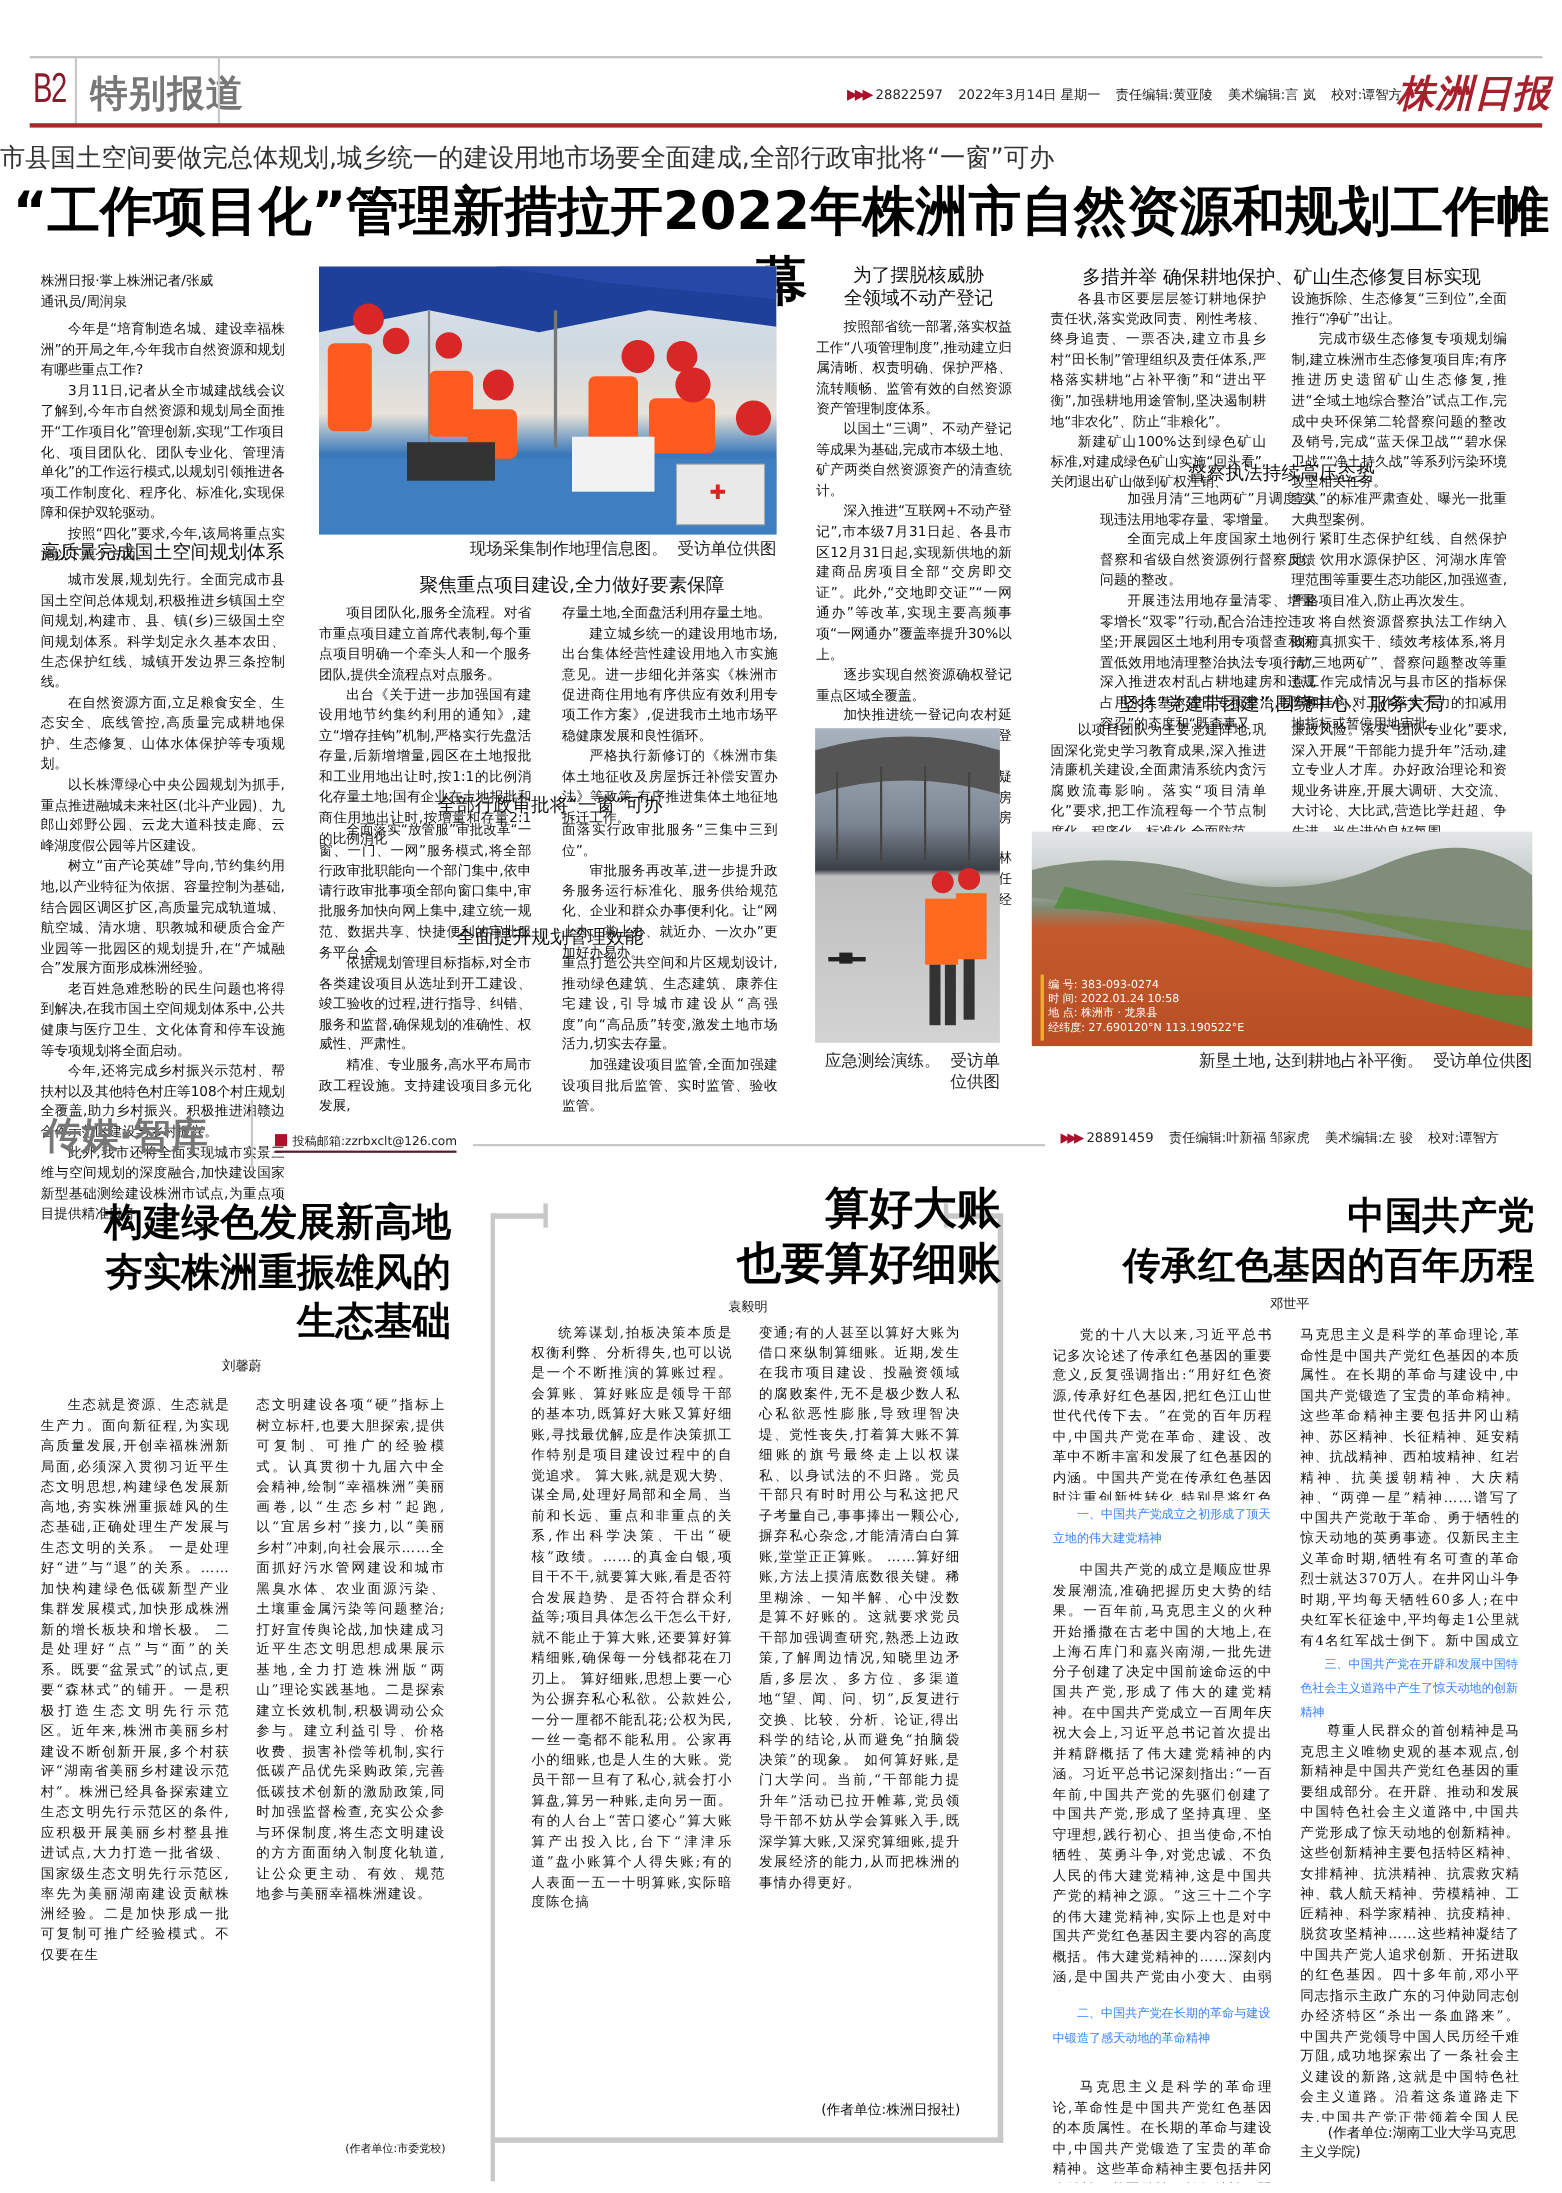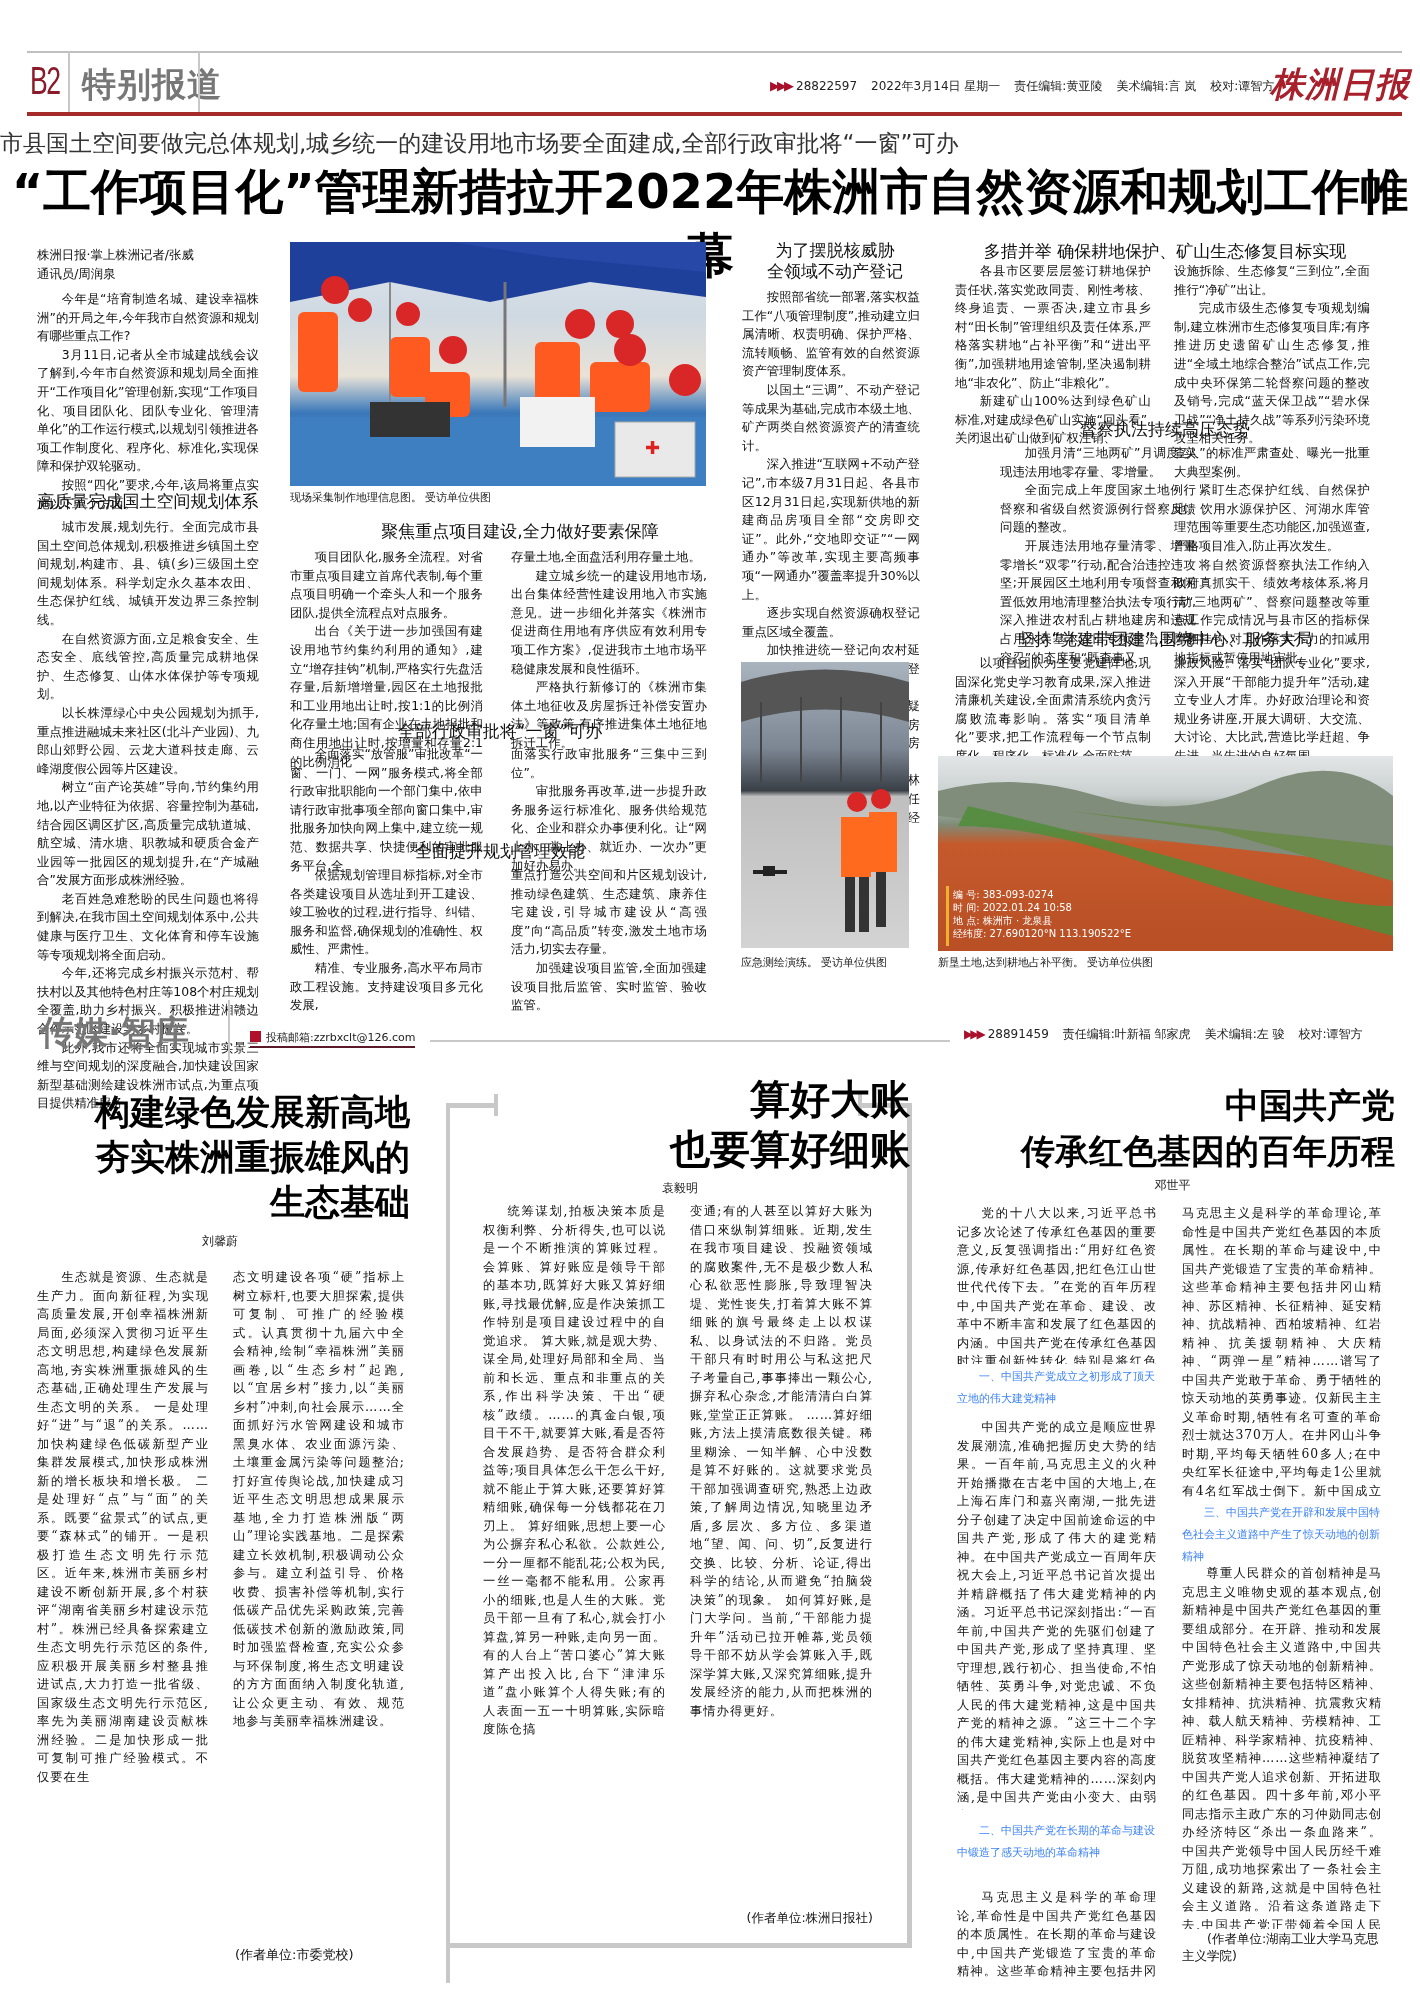--- a/index.html
+++ b/index.html
@@ -15,21 +15,21 @@
   .meta .arr{color:#a8102b;font-size:13px;letter-spacing:-3px;margin-right:5px}
   .meta span{margin-right:14px}
   .logo{left:1270px;top:62px;font-family:"DejaVu Serif",serif;font-size:34px;color:#a8202b;font-style:italic;font-weight:bold;letter-spacing:1px}
   .kicker{left:0;width:1420px;top:128px;text-align:left;font-size:23px;color:#333}
   .headline{left:0;width:1420px;top:160px;text-align:center;font-size:48px;font-weight:bold;color:#000;letter-spacing:0}
   
   .txt{font-size:12.4px;line-height:18.6px;color:#111;text-align:justify}
   .txt p{text-indent:2em}
   .sub{font-size:17px;text-align:center;color:#111}
   .photo{overflow:hidden}
-  .cap{font-size:11px;color:#222;text-align:left;font-family:Liberation Sans, sans-serif}
+  .cap{font-size:15px;color:#222;text-align:right;font-family:Liberation Mono, monospace}
   .sec2{left:40px;top:1010px;font-size:34px;font-weight:bold;color:#777}
   .mail{left:250px;top:1030px;font-size:11px;color:#222;border-bottom:2px solid #5a1a2a;padding-bottom:1px}
   .mail::before{content:"";display:inline-block;width:11px;height:11px;background:#b0102a;margin-right:5px;vertical-align:-1px}
   .meta2{left:964px;top:1026px;font-size:12px;color:#222;white-space:nowrap}
   .meta2 .arr{color:#a8102b;letter-spacing:-3px;margin-right:5px}
   .meta2 span{margin-right:14px}
   .big-title{font-size:35px;font-weight:bold;text-align:right;line-height:45px;color:#000}
   .byline{font-size:12px;text-align:center;color:#222}
   .ser{font-family:"DejaVu Serif",serif;font-size:12.3px;line-height:18.5px;letter-spacing:1px}
   .h2{font-size:11px;line-height:22px;color:#3b82f6}
@@ -226,21 +226,21 @@
 </div>
 
 <div class="abs big-title" style="left:30px;top:1090px;width:380px">
   <div>构建绿色发展新高地</div>
   <div>夯实株洲重振雄风的</div>
   <div>生态基础</div>
 </div>
 <div class="abs byline" style="left:30px;top:1233px;width:380px">刘馨蔚</div>
 <div class="abs ser txt" style="left:37px;top:1268px;width:172px;height:690px;overflow:hidden;text-indent:2em">生态就是资源、生态就是生产力。面向新征程,为实现高质量发展,开创幸福株洲新局面,必须深入贯彻习近平生态文明思想,构建绿色发展新高地,夯实株洲重振雄风的生态基础,正确处理生产发展与生态文明的关系。 一是处理好“进”与“退”的关系。……加快构建绿色低碳新型产业集群发展模式,加快形成株洲新的增长板块和增长极。 二是处理好“点”与“面”的关系。既要“盆景式”的试点,更要“森林式”的铺开。一是积极打造生态文明先行示范区。近年来,株洲市美丽乡村建设不断创新开展,多个村获评“湖南省美丽乡村建设示范村”。株洲已经具备探索建立生态文明先行示范区的条件,应积极开展美丽乡村整县推进试点,大力打造一批省级、国家级生态文明先行示范区,率先为美丽湖南建设贡献株洲经验。二是加快形成一批可复制可推广经验模式。不仅要在生</div>
 <div class="abs ser txt" style="left:233px;top:1268px;width:172px;height:660px;overflow:hidden">态文明建设各项“硬”指标上树立标杆,也要大胆探索,提供可复制、可推广的经验模式。认真贯彻十九届六中全会精神,绘制“幸福株洲”美丽画卷,以“生态乡村”起跑,以“宜居乡村”接力,以“美丽乡村”冲刺,向社会展示……全面抓好污水管网建设和城市黑臭水体、农业面源污染、土壤重金属污染等问题整治;打好宣传舆论战,加快建成习近平生态文明思想成果展示基地,全力打造株洲版“两山”理论实践基地。二是探索建立长效机制,积极调动公众参与。建立利益引导、价格收费、损害补偿等机制,实行低碳产品优先采购政策,完善低碳技术创新的激励政策,同时加强监督检查,充实公众参与环保制度,将生态文明建设的方方面面纳入制度化轨道,让公众更主动、有效、规范地参与美丽幸福株洲建设。</div>
-<div class="abs" style="left:235px;top:1946px;width:170px;text-align:left;font-size:13px">(作者单位:市委党校)</div>
+<div class="abs" style="left:235px;top:1946px;width:170px;text-align:right;font-size:10px">(作者单位:市委党校)</div>
 <div class="abs" style="left:446px;top:1103px;width:4px;height:880px;background:#c8c8c8"></div>
 
 <div class="abs" style="left:448px;top:1103px;width:48px;height:5px;background:#c8c8c8"></div>
 <div class="abs" style="left:494px;top:1094px;width:4px;height:22px;background:#c8c8c8"></div>
 <div class="abs" style="left:858px;top:1094px;width:4px;height:22px;background:#c8c8c8"></div>
 <div class="abs" style="left:860px;top:1103px;width:50px;height:5px;background:#c8c8c8"></div>
 <div class="abs" style="left:907px;top:1103px;width:5px;height:845px;background:#c8c8c8"></div>
 <div class="abs" style="left:447px;top:1943px;width:465px;height:5px;background:#c8c8c8"></div>
 <div class="abs big-title" style="left:450px;top:1074px;width:460px;font-size:40px;line-height:50px">
   <div>算好大账</div>

